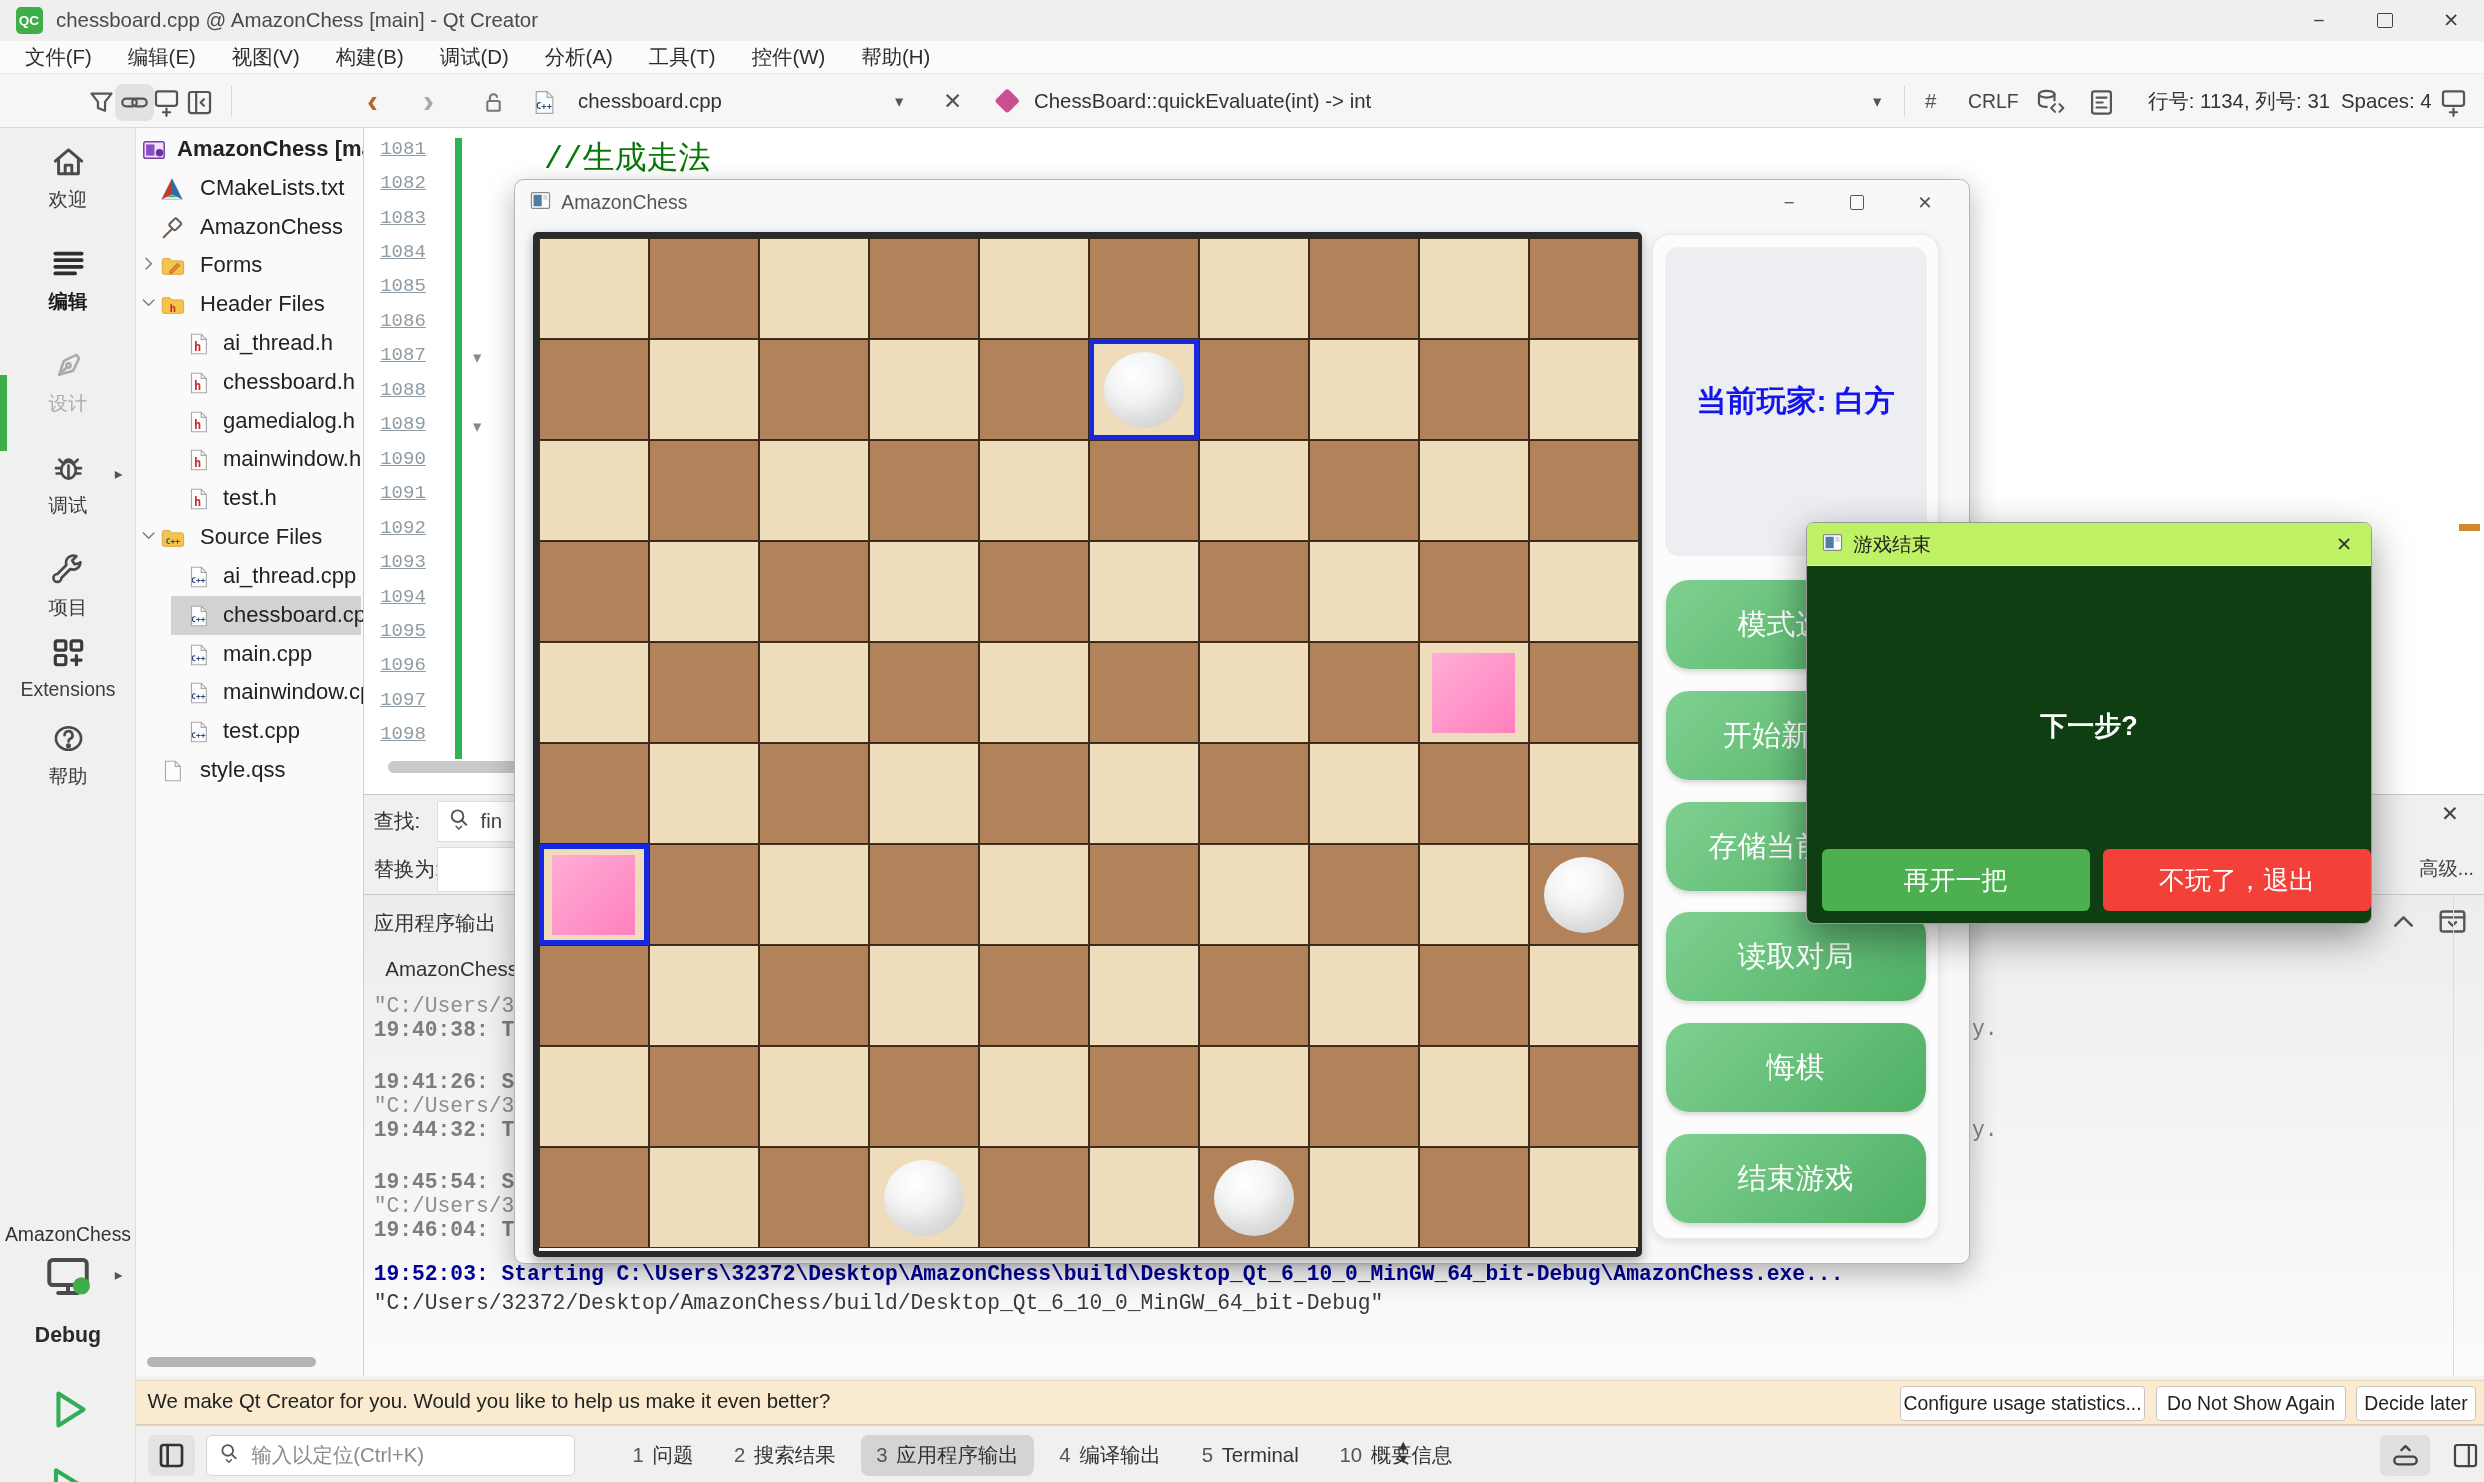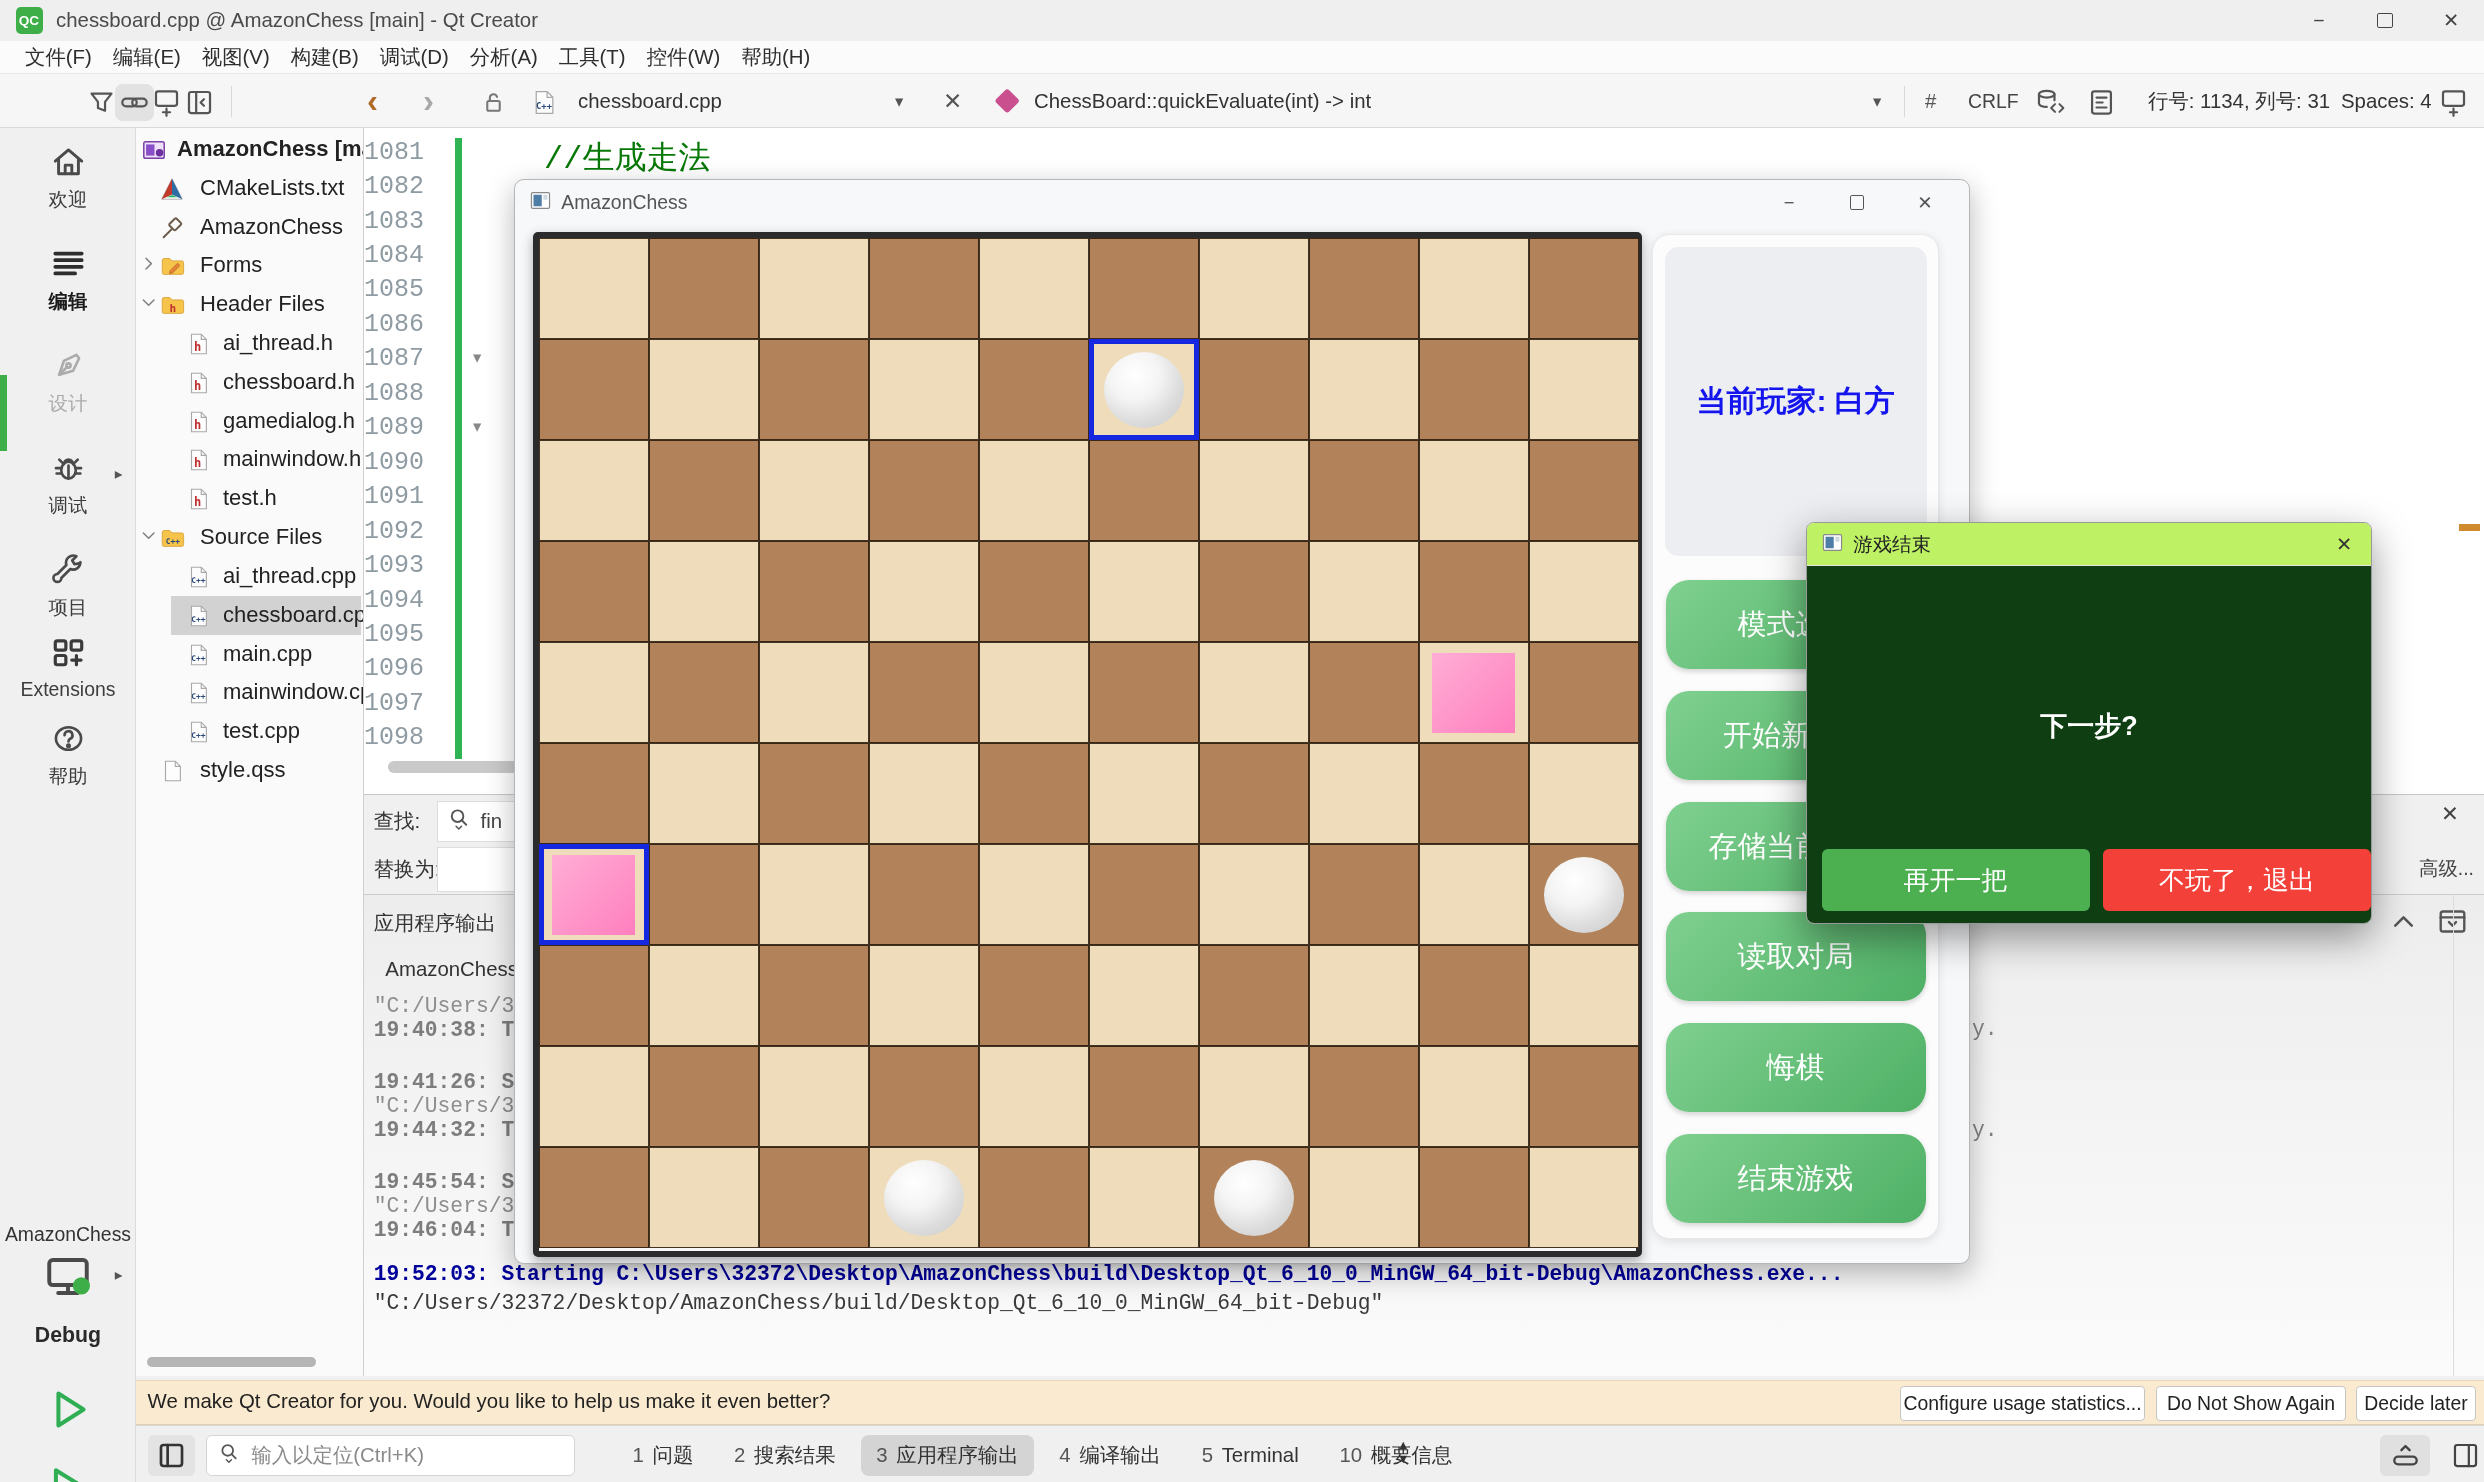--- a/index.html
+++ b/index.html
@@ -10,21 +10,21 @@
   
   #titlebar{left:0;top:0;width:2484px;height:41px;background:#EFEFEF;border-bottom:1px solid #E3E3E3;}
   #qc-logo{left:15.5px;top:6.8px;width:27px;height:27px;background:#3DAE48;border-radius:4.9px;color:#fff;
     font-weight:bold;font-size:13.6px;display:flex;align-items:center;justify-content:center;}
   #win-title{left:56px;top:0;height:41px;display:flex;align-items:center;font-size:20.4px;color:#4a4a4a;}
   .winctl{top:0;height:41px;width:66px;display:flex;align-items:center;justify-content:center;color:#444;font-size:19.4px;}
   .maxbox{display:inline-block;width:13.6px;height:13.6px;border:1.6px solid #444;border-radius:1.9px;}
 
   
   #menubar{left:0;top:41px;width:2484px;height:33px;background:#FBFBFB;display:flex;align-items:center;
-    padding-left:25px;gap:21px;border-bottom:1px solid #E8E8E8;box-sizing:border-box;}
+    padding-left:25px;gap:36px;border-bottom:1px solid #E8E8E8;box-sizing:border-box;}
   .menu-item{font-size:20.4px;color:#2e2e2e;}
 
   
   #toolbar{left:0;top:74px;width:2484px;height:54px;background:#F6F6F6;border-bottom:1px solid #D9D9D9;box-sizing:border-box;}
   .tbicon{top:9.7px;width:39px;height:37px;display:flex;align-items:center;justify-content:center;}
   .tbpill{background:#E2E2E2;border-radius:7.8px;}
   .tbsep{top:11.6px;width:1px;height:31px;background:#D8D8D8;}
   .tbtext{top:0;height:54px;display:flex;align-items:center;font-size:20.4px;color:#333;}
   .tbchev{color:#555;font-size:16.5px;}
   #back-arrow{color:#B06A28;font-size:33px;font-weight:bold;}
@@ -49,22 +49,22 @@
   .tree-row{position:absolute;left:0;width:228px;height:39px;}
   .tree-sel{position:absolute;left:35px;top:0;width:190px;height:39px;background:#D2D2D2;}
   .tree-exp{position:absolute;top:6.8px;}
   .tree-ico{position:absolute;top:6.8px;}
   .tree-label{position:absolute;top:5.8px;font-size:22px;color:#222;white-space:nowrap;}
   .tree-label.bold{font-weight:bold;}
   #proj-hscroll{left:147px;top:1357px;width:169px;height:9.7px;background:#B5B5B5;border-radius:4.9px;}
 
   
   #editor{left:364px;top:128px;width:2120px;height:666px;background:#FFFFFF;overflow:hidden;}
-  .lnum{position:absolute;left:0;width:78px;height:35px;text-align:left;font-size:25px;color:#8F9BA3;
-    font-family:"Liberation Mono",monospace;}
+  .lnum{position:absolute;left:0;width:78px;height:35px;text-align:center;font-size:19px;color:#8F9BA3;
+    font-family:"Liberation Mono",monospace;text-decoration:underline;}
   #gutter-green{position:absolute;left:91px;top:9.7px;width:6.8px;height:621px;background:#2FB353;}
   .foldmark{position:absolute;left:109px;font-size:16.5px;color:#888;}
   #code-comment{position:absolute;left:180px;top:7.8px;font-size:32px;color:#067806;font-family:"Liberation Mono",monospace;}
   #editor-hscroll{left:388px;top:761px;width:303px;height:11.6px;background:#C9C9C9;border-radius:5.8px;}
   #mark-orange{left:2459px;top:524px;width:21.3px;height:6.8px;background:#CE8A2C;}
   #mark-green{left:2459px;top:1093px;width:21.3px;height:6.8px;background:#2FA868;}
 
   
   #findstrip{left:364px;top:794px;width:2120px;height:101px;background:#F0F0F0;border-top:1px solid #C8C8C8;
     border-bottom:1px solid #CCCCCC;box-sizing:border-box;}

